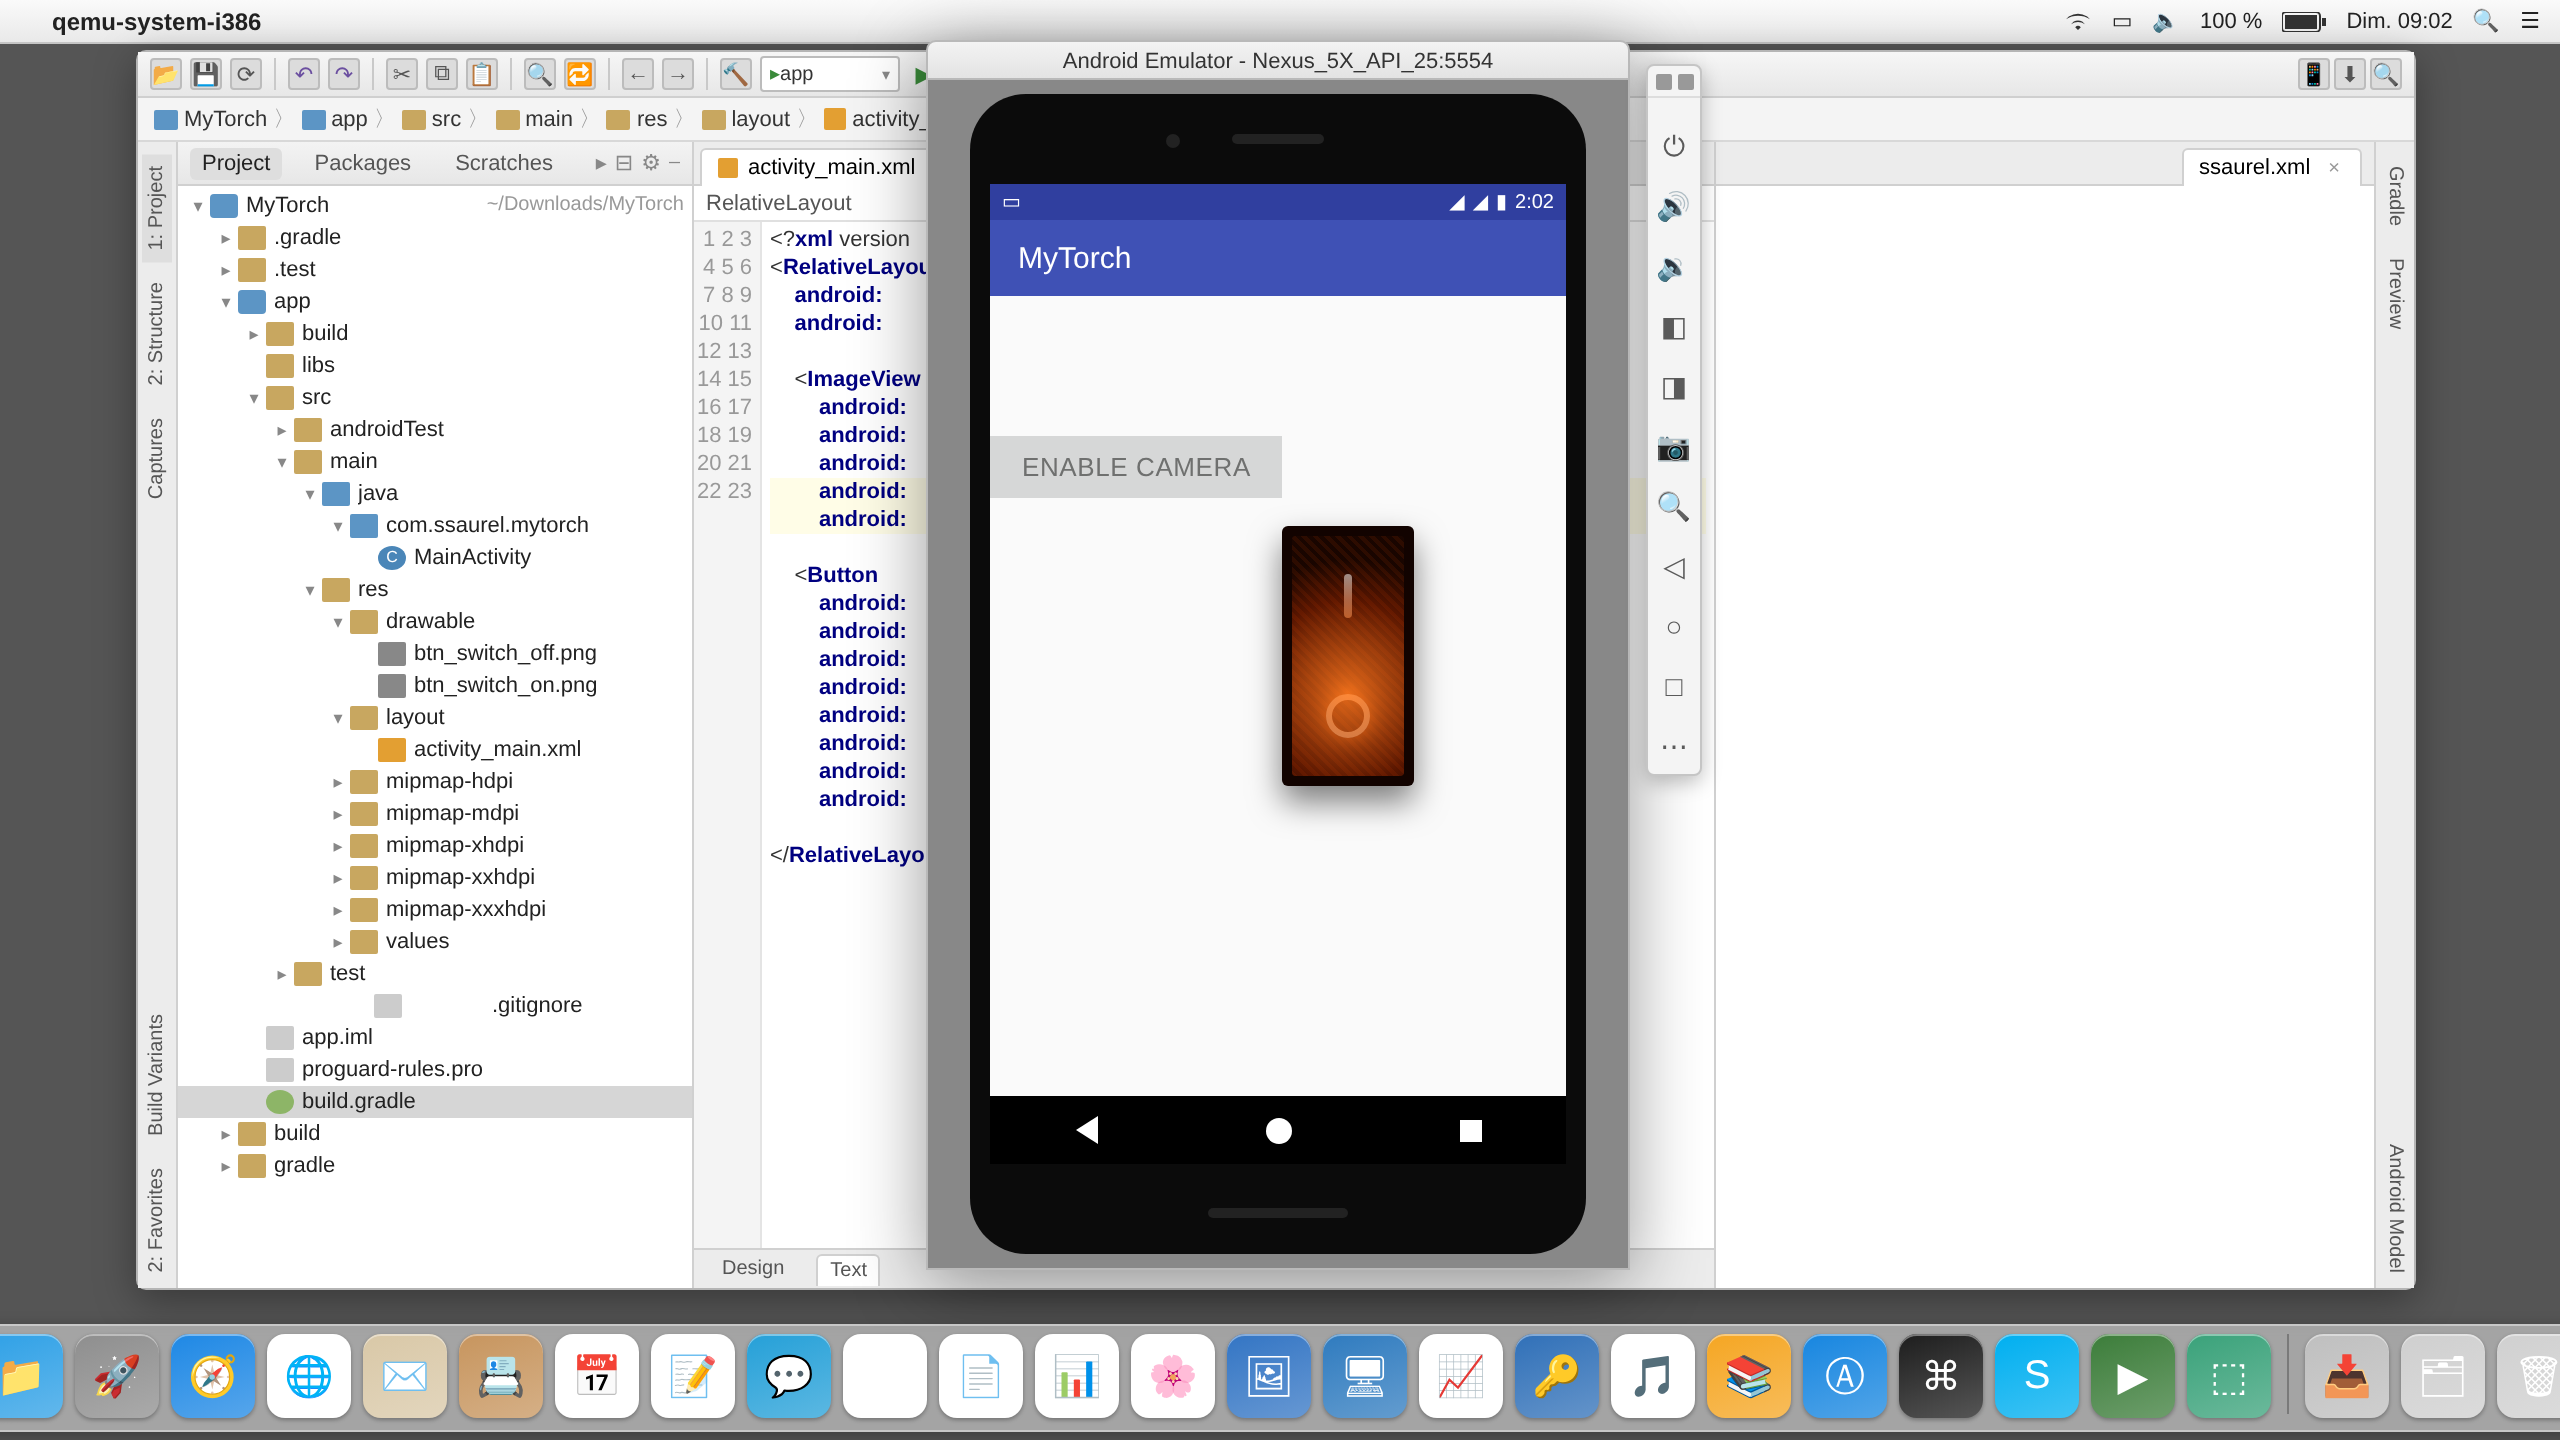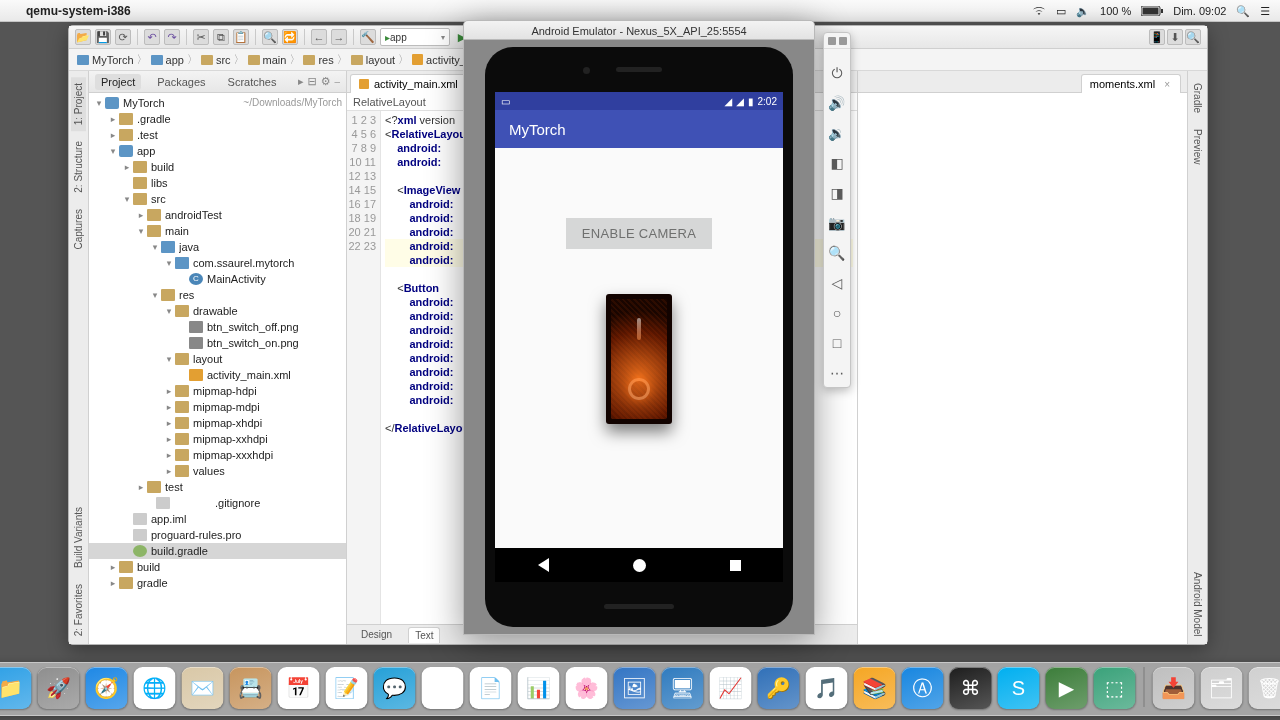--- a/index.html
+++ b/index.html
@@ -96,21 +96,21 @@
 #emu-win{position:absolute;left:463px;top:20px;width:352px;height:615px;display:flex;flex-direction:column;filter:drop-shadow(0 6px 18px rgba(0,0,0,.4))}
 #emu-title{height:20px;background:linear-gradient(#f3f3f3,#e3e3e3);border:1px solid #b9b9b9;border-radius:5px 5px 0 0;text-align:center;font-size:11px;line-height:20px;color:#333}
 #emu-body{flex:1;background:#888;border:1px solid #b9b9b9;border-top:none;display:flex;align-items:center;justify-content:center}
 .phone{width:308px;height:580px;background:#0b0b0b;border-radius:28px;padding:45px 10px 50px;position:relative}
 .phone .speaker{position:absolute;top:20px;left:50%;transform:translateX(-50%);width:46px;height:5px;background:#222;border-radius:3px}
 .phone .camdot{position:absolute;top:20px;left:98px;width:7px;height:7px;border-radius:50%;background:#222}
 .screen{width:288px;height:490px;background:#fafafa;display:flex;flex-direction:column;position:relative}
 .sbar{height:18px;background:#303F9F;color:#fff;font-size:10px;display:flex;align-items:center;padding:0 6px}
 .sbar .r{margin-left:auto;display:flex;gap:4px;align-items:center}
 .appbar{height:38px;background:#3F51B5;color:#fff;font-size:15px;display:flex;align-items:center;padding:0 14px;font-weight:500}
-.appbody{flex:1;display:flex;flex-direction:column;align-items:center;padding-top:70px}
+.appbody{flex:1;display:flex;flex-direction:row;align-items:flex-start;padding-top:70px}
 .enable-btn{background:#d6d7d7;color:#6f706f;font-size:13px;font-weight:500;padding:8px 16px;letter-spacing:.3px}
 .switch-img{margin-top:45px;width:66px;height:130px;background:#120300;border-radius:3px;box-shadow:0 8px 16px rgba(0,0,0,.5);padding:5px;display:flex;flex-direction:column}
 .switch-img .grid{flex:1;background:repeating-linear-gradient(45deg,#4b1400 0 2px,#2a0900 2px 4px);border-radius:2px;position:relative;display:flex;flex-direction:column;align-items:center;justify-content:space-around}
 .switch-img .bar{width:4px;height:22px;background:linear-gradient(#fff,#ffb070);border-radius:2px}
 .switch-img .ring{width:22px;height:22px;border:3px solid #ffe8c8;border-radius:50%;box-shadow:0 0 10px #ff7a1a}
 .switch-img .glow{position:absolute;inset:0;background:radial-gradient(circle at 50% 65%,rgba(255,120,30,.85),rgba(120,30,0,.6) 55%,rgba(0,0,0,.4) 80%);border-radius:2px}
 .navbar{height:34px;background:#000;display:flex;align-items:center;justify-content:space-around;color:#fff}
 .navbar .nb{width:16px;height:16px;display:flex;align-items:center;justify-content:center}
 .nb-back{width:0;height:0;border-top:7px solid transparent;border-bottom:7px solid transparent;border-right:11px solid #fff}
 .nb-home{width:13px;height:13px;border-radius:50%;background:#fff}
@@ -375,21 +375,21 @@
           <div class="tn" style="padding-left: 74px;">
             <span class="tw">▸</span>
             <span class="ic ic-dir"></span>
             <span class="nm">values</span>
           </div>
           <div class="tn" style="padding-left: 46px;">
             <span class="tw">▸</span>
             <span class="ic ic-dir"></span>
             <span class="nm">test</span>
           </div>
-          <div class="tn" style="padding-left: 14px; gap: 41px;">
+          <div class="tn" style="padding-left: 45px; gap: 41px;">
             <span class="tw"> </span>
             <span class="ic ic-txt"></span>
             <span class="nm">.gitignore</span>
           </div>
           <div class="tn" style="padding-left: 32px;">
             <span class="tw"> </span>
             <span class="ic ic-txt"></span>
             <span class="nm">app.iml</span>
           </div>
           <div class="tn" style="padding-left: 32px;">
@@ -476,21 +476,21 @@
       </div>
       <div id="ed-bottom-tabs">
         <span class="et">Design</span>
         <span class="et active">Text</span>
       </div>
     </div>
 
     <div id="right-col">
       <div id="right-tabs">
         <div class="ed-tab">
-          <span>moments.xml</span>
+          <span>ssaurel.xml</span>
           <span class="close">×</span>
         </div>
       </div>
       <div style="flex:1;background:#fff"></div>
     </div>
 
     <div class="vstrip vstrip-right">
       <div class="vtab" style="writing-mode:vertical-rl;transform:none">Gradle</div>
       <div class="vtab" style="writing-mode:vertical-rl;transform:none">Preview</div>
       <div style="flex:1"></div>

